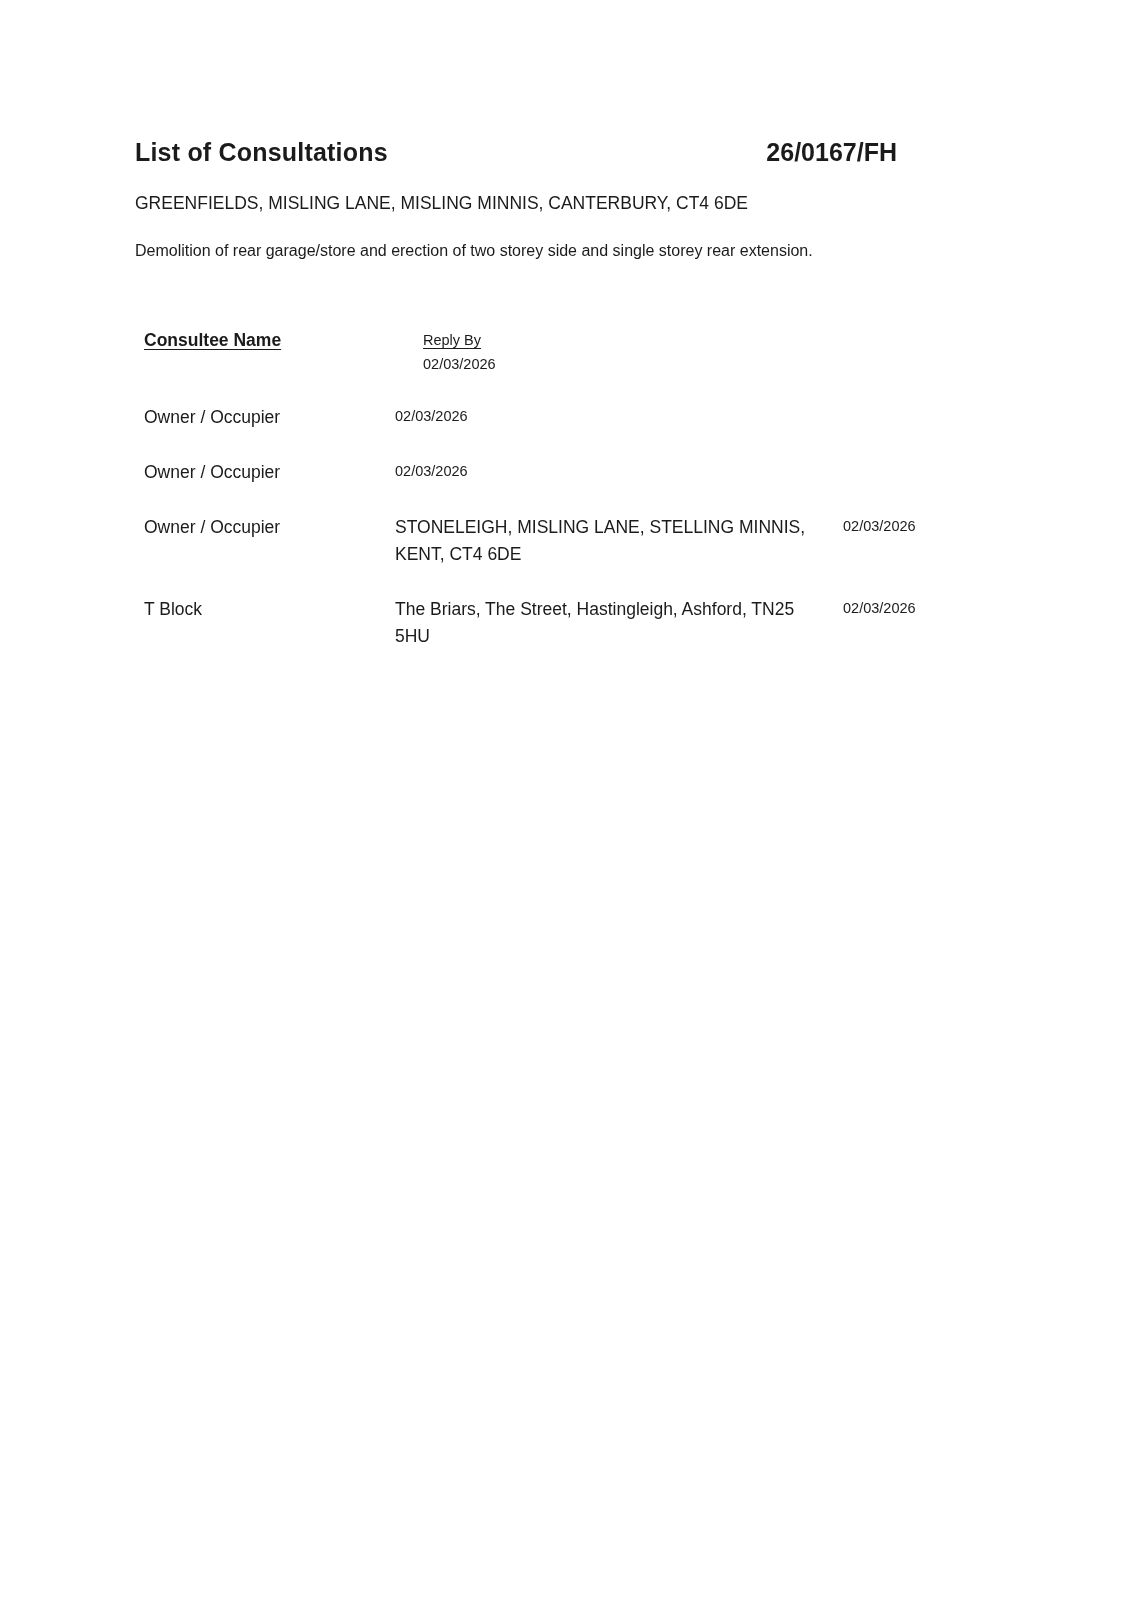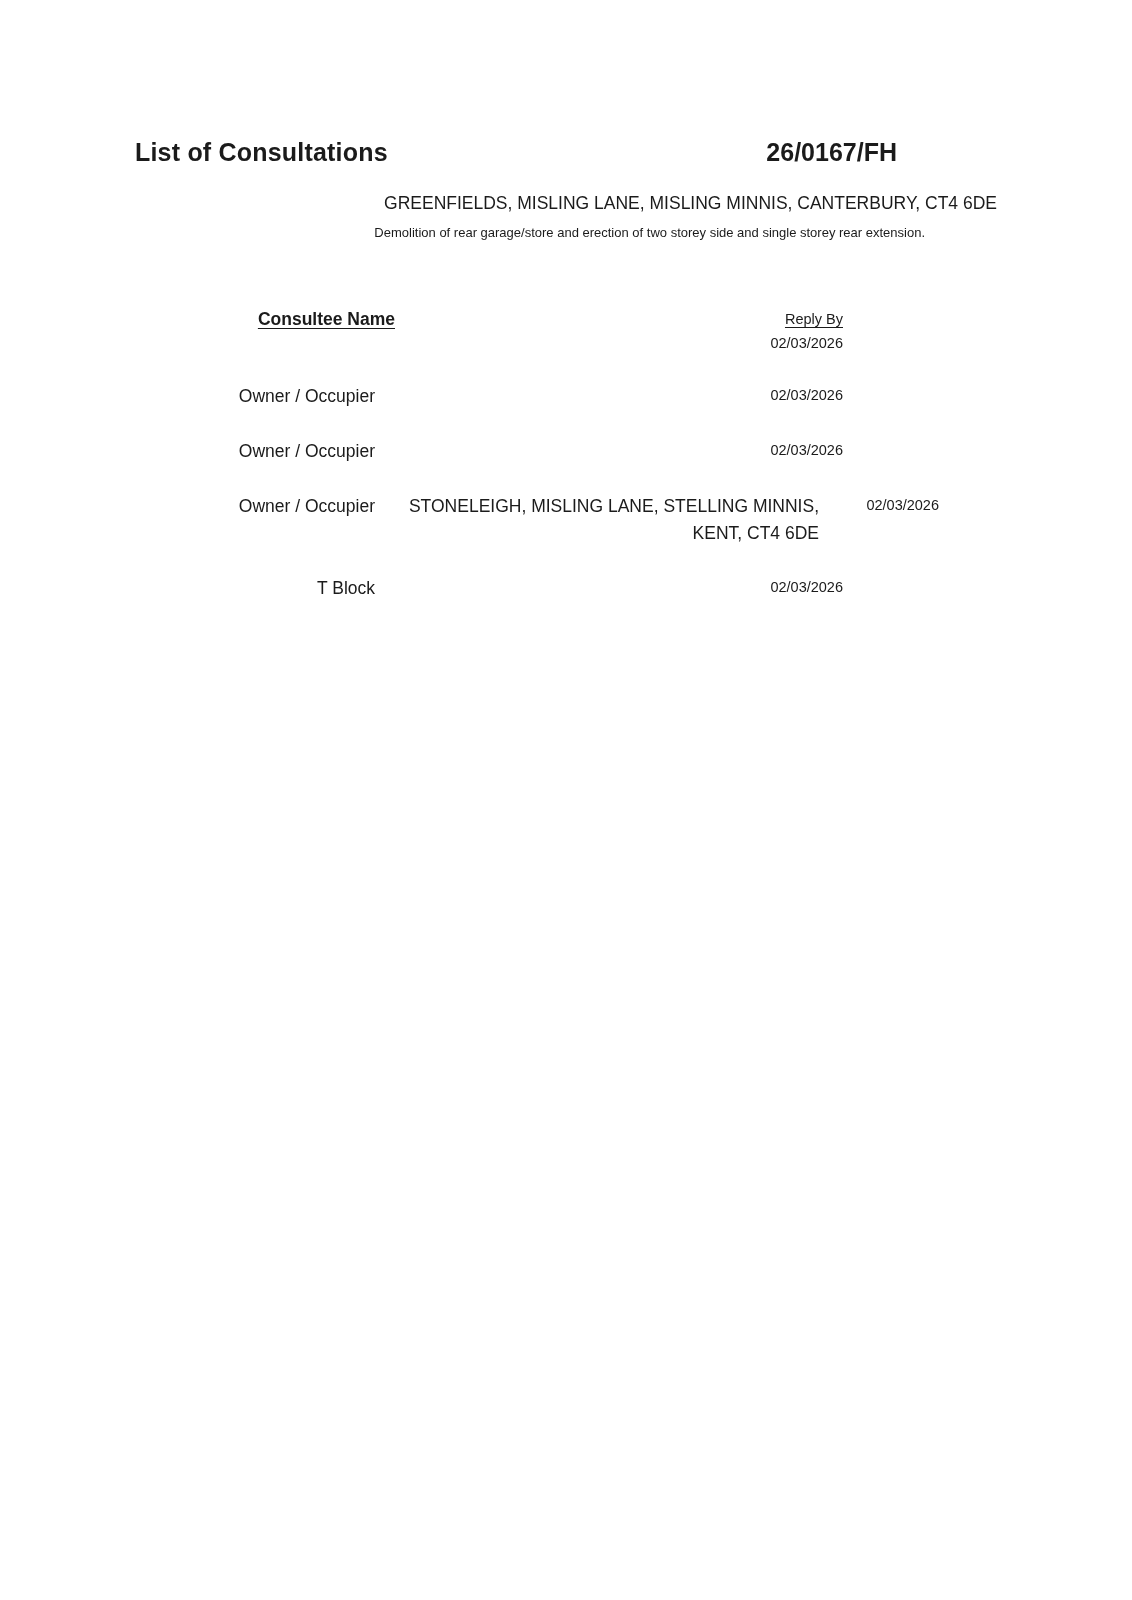--- a/index.html
+++ b/index.html
@@ -9,21 +9,20 @@
     width: 1132px;
     height: 1600px;
     margin: 0 auto;
     background: #ffffff;
     font-family: "Liberation Sans", sans-serif;
     color: #1b1b1b;
     overflow: hidden;
   }
   .content {
     padding: 138px 135px 0 135px;
-    text-align: right;
   }
   .doc-header {
     display: flex;
     justify-content: space-between;
     align-items: baseline;
     width: 762px;
   }
   .doc-title {
     font-size: 25px;
     font-weight: bold;
@@ -32,36 +31,36 @@
   .doc-ref {
     font-size: 25px;
     font-weight: bold;
   }
   .site-address {
     margin-top: 26px;
     font-size: 17.5px;
     line-height: 1.25;
   }
   .proposal {
-    margin-top: 8px;
-    font-size: 13px;
+    margin-top: 24px;
+    font-size: 16px;
     line-height: 1.55;
     max-width: 790px;
   }
   .consult-table {
     margin-top: 66px;
     margin-left: 9px;
     width: 795px;
   }
   .thead, .trow {
     display: grid;
     grid-template-columns: 251px 448px 1fr;
     align-items: start;
   }
-  .thead { margin-bottom: 32px; }
+  .thead { margin-bottom: 32px; gap: 28px; }
   .th {
     font-size: 17.5px;
     font-weight: bold;
     text-decoration: underline;
     text-underline-offset: 3px;
   }
   .th-reply-wrap { padding-top: 1px; }
   .th-reply {
     font-size: 14.5px;
     font-weight: normal;
@@ -126,18 +125,19 @@
       </div>
 
       <div class="trow">
         <div class="cell-name">Owner / Occupier</div>
         <div class="cell-addr">STONELEIGH, MISLING LANE, STELLING MINNIS, KENT, CT4 6DE</div>
         <div class="cell-date">02/03/2026</div>
       </div>
 
       <div class="trow">
         <div class="cell-name">T Block</div>
+        <div class="cell-addr">The Briars, The Street, Hastingleigh, Ashford, TN25 5HU</div>
         <div class="cell-date">02/03/2026</div>
       </div>
 
     </div>
   </div>
 </div>
 
 </body></html>

